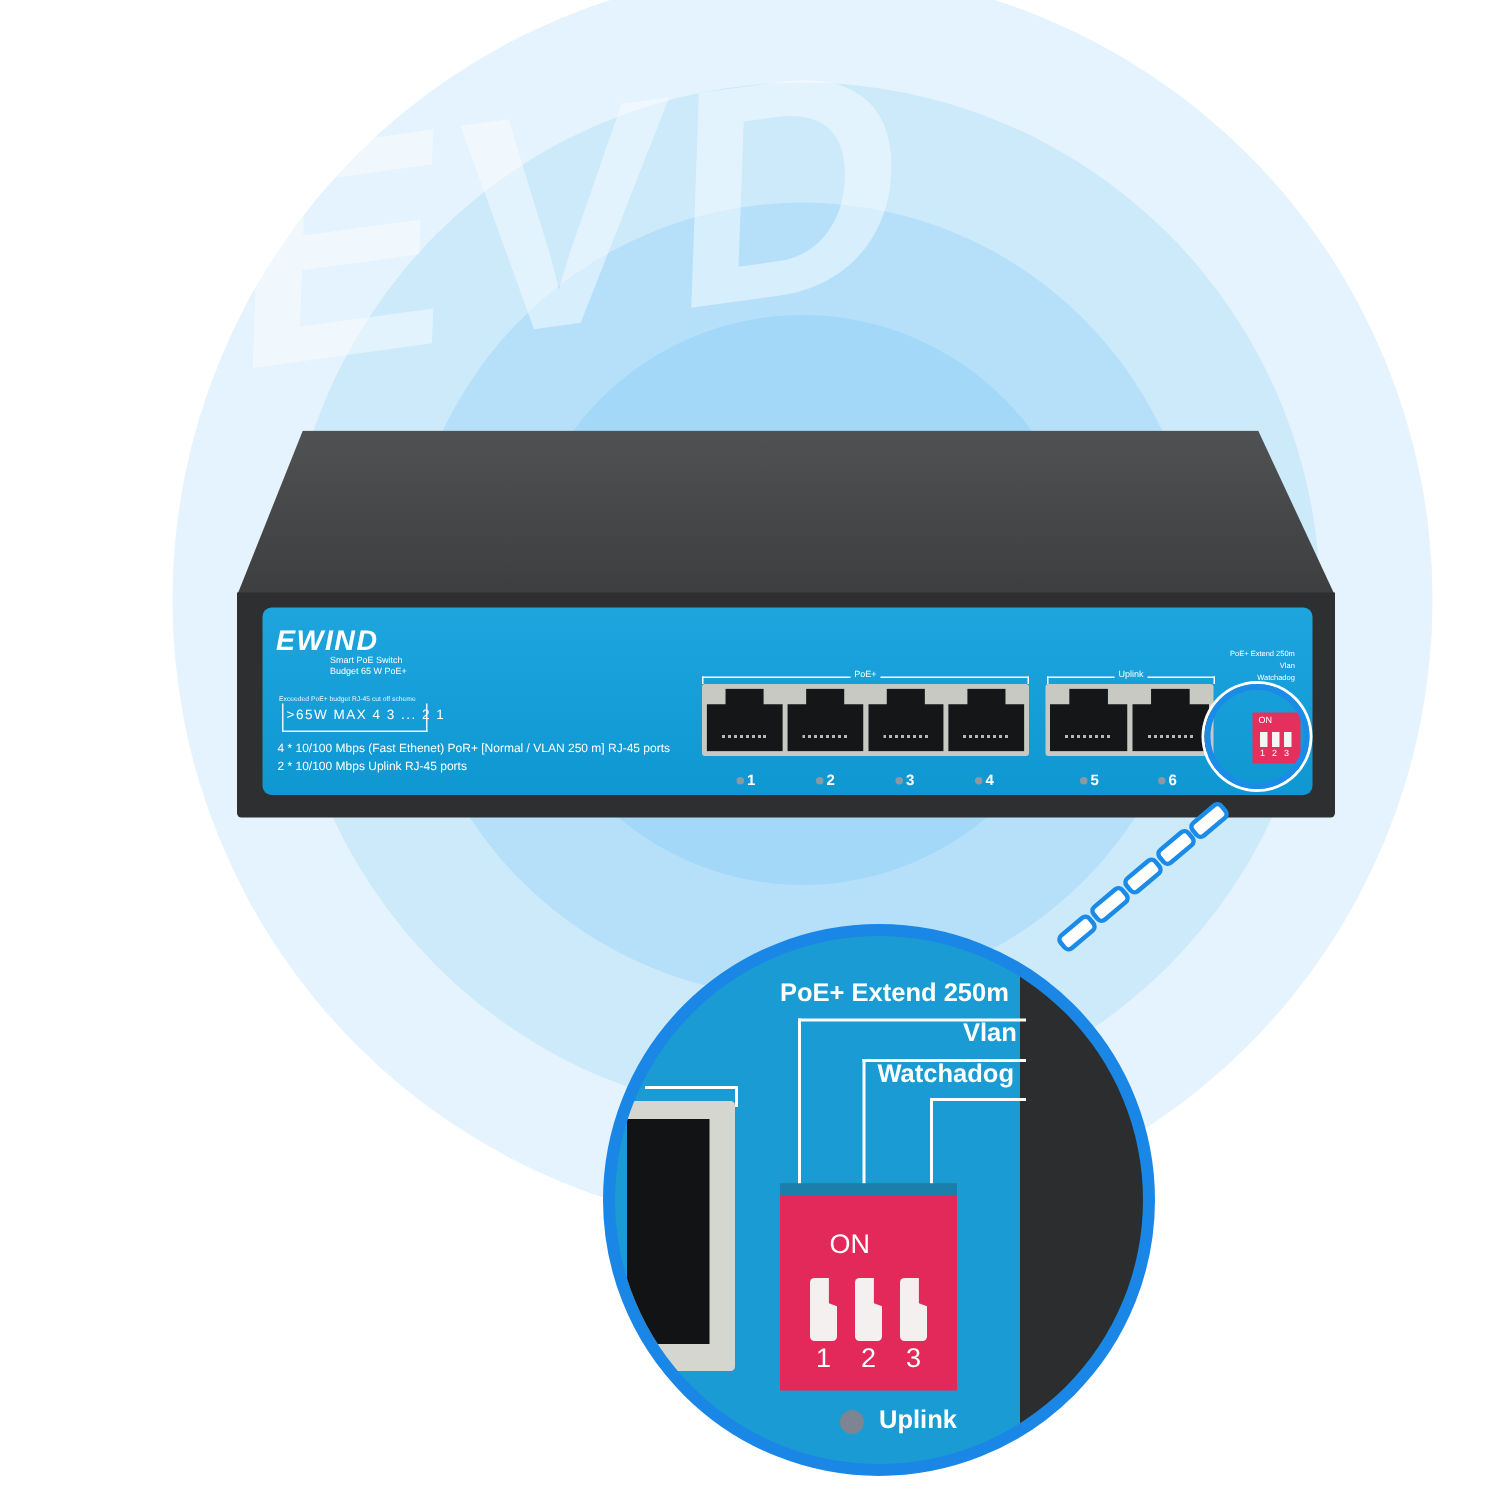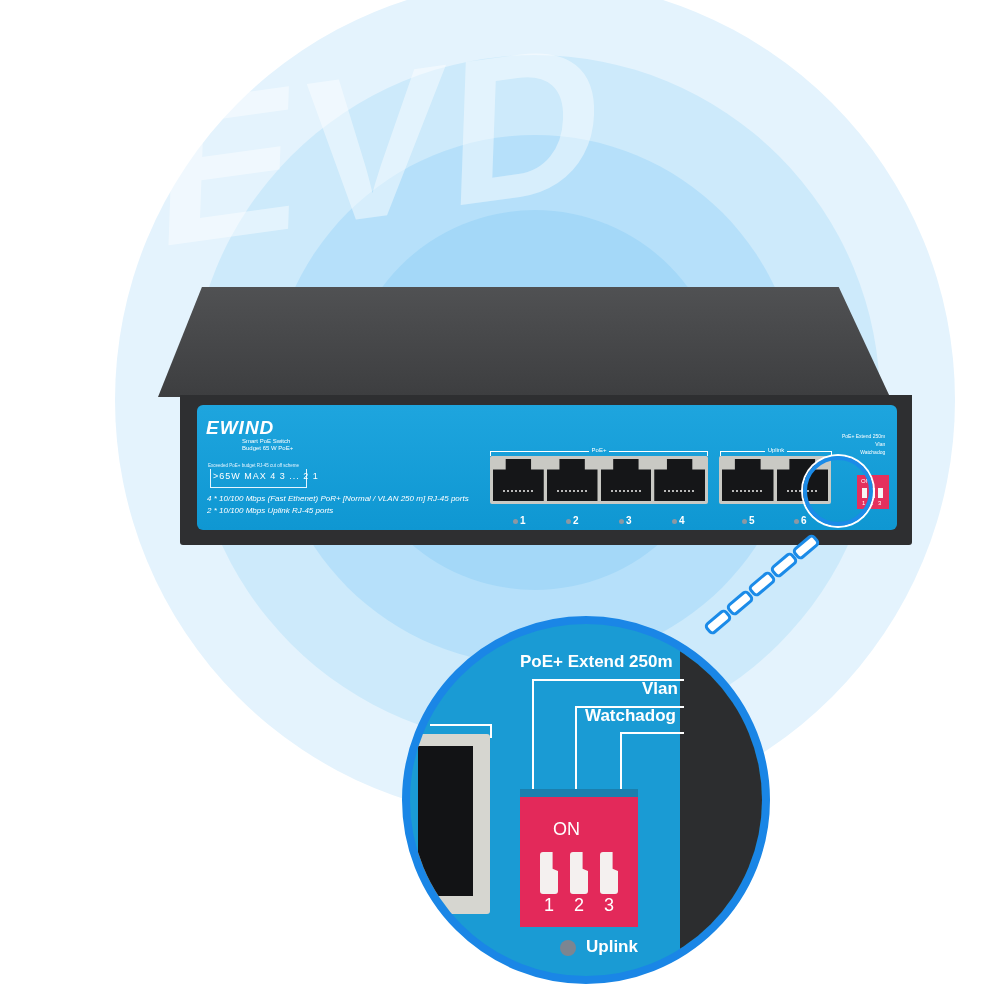--- a/index.html
+++ b/index.html
@@ -5,28 +5,28 @@
   html, body { margin:0; padding:0; }
   body { width:1000px; height:1000px; position:relative; overflow:hidden; background:#ffffff; font-family:"Liberation Sans", sans-serif; }
   .ring { position:absolute; border-radius:50%; }
   .r1 { left:115px; top:-20px; width:840px; height:840px; background:#e4f3fd; }
   .r2 { left:190px; top:55px; width:690px; height:690px; background:#cdeafb; }
   .r3 { left:270px; top:135px; width:530px; height:530px; background:#b6e0fa; }
   .r4 { left:345px; top:210px; width:380px; height:380px; background:#a4d8f8; }
   .watermark { position:absolute; left:160px; top:40px; font-size:210px; font-weight:bold; color:rgba(255,255,255,0.45); transform:skewX(-10deg) rotate(-8deg); letter-spacing:4px; font-family:"Liberation Sans", sans-serif; line-height:1; }
 
   .switch-top { position:absolute; left:158px; top:287px; width:732px; height:110px; background:linear-gradient(180deg,#505153 0%,#3d3e40 100%); clip-path:polygon(6% 0, 93% 0, 100% 100%, 0 100%); }
-  .switch-front { position:absolute; left:158px; top:395px; width:732px; height:150px; background:#2e2f31; border-radius:0 0 3px 3px;margin-left:22px; }
+  .switch-front { position:absolute; left:158px; top:395px; width:732px; height:150px; background:#2e2f31; border-radius:0 0 3px 3px; }
   .panel { position:absolute; left:17px; top:10px; width:700px; height:125px; background:linear-gradient(180deg,#1ea5de 0%,#0f97d2 100%); border-radius:6px; }
   .brand { position:absolute; left:9px; top:12px; font-size:19px; font-weight:bold; font-style:italic; color:#fff; letter-spacing:1px; }
   .sub { position:absolute; left:45px; top:33px; font-size:6px; color:#fff; line-height:7px; }
   .scheme-label { position:absolute; left:11px; top:58px; font-size:4.5px; color:#e6f5ff; }
   .scheme-box { position:absolute; left:13px; top:64px; width:95px; height:18px; border:1px solid #e6f5ff; border-top:none; }
   .scheme-text { position:absolute; left:2px; top:2px; font-size:9px; color:#fff; letter-spacing:1px; white-space:nowrap; }
-  .spec { position:absolute; left:10px; font-size:8px; color:#fff; white-space:nowrap;font-style:italic; }
+  .spec { position:absolute; left:10px; font-size:8px; color:#fff; white-space:nowrap; }
   .group-label { position:absolute; font-size:6px; color:#fff; text-align:center; border-top:1px solid #fff; height:4px; border-left:1px solid #fff; border-right:1px solid #fff; }
   .group-label span { position:relative; top:-5px; background:#17a0da; padding:0 3px; }
   .port-block { position:absolute; top:51px; height:48px; background:#c9c9c4; border-radius:2px; display:flex; padding:3px; box-sizing:border-box; gap:3px; }
   .port { flex:1; background:#151618; position:relative; clip-path:polygon(0 25%, 25% 25%, 25% 0, 75% 0, 75% 25%, 100% 25%, 100% 100%, 0 100%); }
   .port::after { content:""; position:absolute; left:20%; right:20%; bottom:9px; height:2px; background:repeating-linear-gradient(90deg,#b8b8b8 0 2px,transparent 2px 4px); }
   .led-label { position:absolute; top:110px; font-size:10px; color:#fff; font-weight:bold; }
   .led-dot { display:inline-block; width:5px; height:5px; border-radius:50%; background:#8d98a3; margin-right:2px; vertical-align:middle; }
   .dip-labels { position:absolute; left:645px; top:27px; font-size:5px; color:#fff; text-align:right; line-height:8px; }
   .dip-small { position:absolute; left:660px; top:70px; width:32px; height:34px; background:#e5305d; }
   .dip-small .on { position:absolute; left:4px; top:3px; font-size:6px; color:#fff; }

